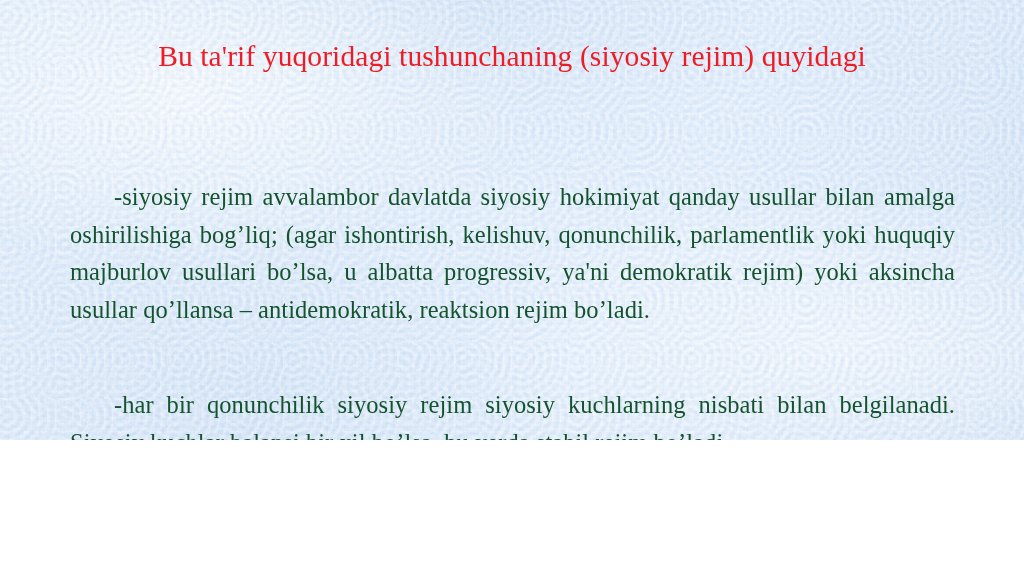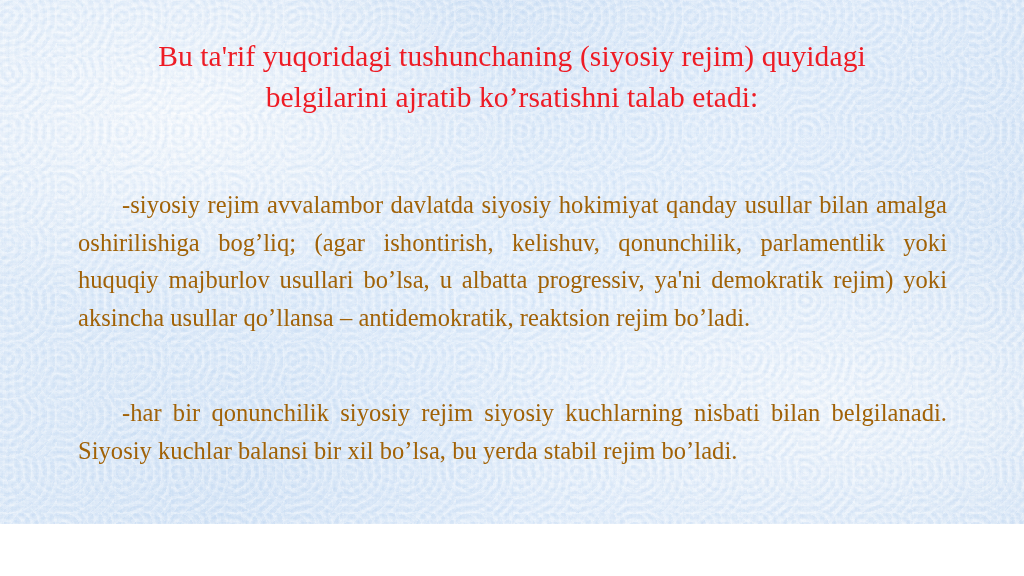--- a/index.html
+++ b/index.html
@@ -10,21 +10,21 @@
   body {
     width: 1024px;
     height: 576px;
     overflow: hidden;
     font-family: "Liberation Serif", "DejaVu Serif", serif;
   }
 
   .slide {
     position: relative;
     width: 1024px;
-    height: 524px;
+    height: 440px;
     box-sizing: border-box;
     overflow: hidden;
     background-color: #dfeaf8;
   }
 
   
   .slide-bg {
     position: absolute;
     inset: 0;
     background-color: #dfeaf8;
@@ -89,26 +89,26 @@
 
   
   .body-block {
     position: absolute;
     left: 62px;
     top: 170px;
     width: 901px;
   }
 
   .para {
-    color: #a16207;
+    color: #14532d;
     font-size: 24.5px;
     line-height: 37.6px;
     text-align: justify;
     text-justify: inter-word;
-    margin: 16px;
+    margin: 8px;
     letter-spacing: 0.05px;
   }
 
   .para-1 {
     text-indent: 44px;
   }
 
   .para-2 {
     text-indent: 44px;
     margin-top: 58px;
@@ -120,21 +120,20 @@
 <div class="slide">
 
   <div class="slide-bg"></div>
   <div class="slide-bg-noise"></div>
   <div class="slide-bg-fiber"></div>
 
   <div class="content">
 
     <div class="title-block">
       <span class="title-line">Bu ta'rif yuqoridagi tushunchaning (siyosiy rejim) quyidagi</span>
-      <span class="title-line">belgilarini ajratib ko’rsatishni  talab etadi:</span>
     </div>
 
     <div class="body-block">
       <p class="para para-1">-siyosiy rejim avvalambor davlatda siyosiy hokimiyat qanday usullar bilan amalga oshirilishiga bog’liq; (agar ishontirish, kelishuv, qonunchilik, parlamentlik yoki huquqiy majburlov usullari bo’lsa, u albatta progressiv, ya'ni demokratik rejim) yoki aksincha usullar qo’llansa – antidemokratik, reaktsion rejim bo’ladi.</p>
       <p class="para para-2">-har bir qonunchilik siyosiy rejim siyosiy kuchlarning nisbati bilan belgilanadi. Siyosiy kuchlar balansi bir xil bo’lsa, bu yerda stabil rejim bo’ladi.</p>
     </div>
 
   </div>
 </div>
 

